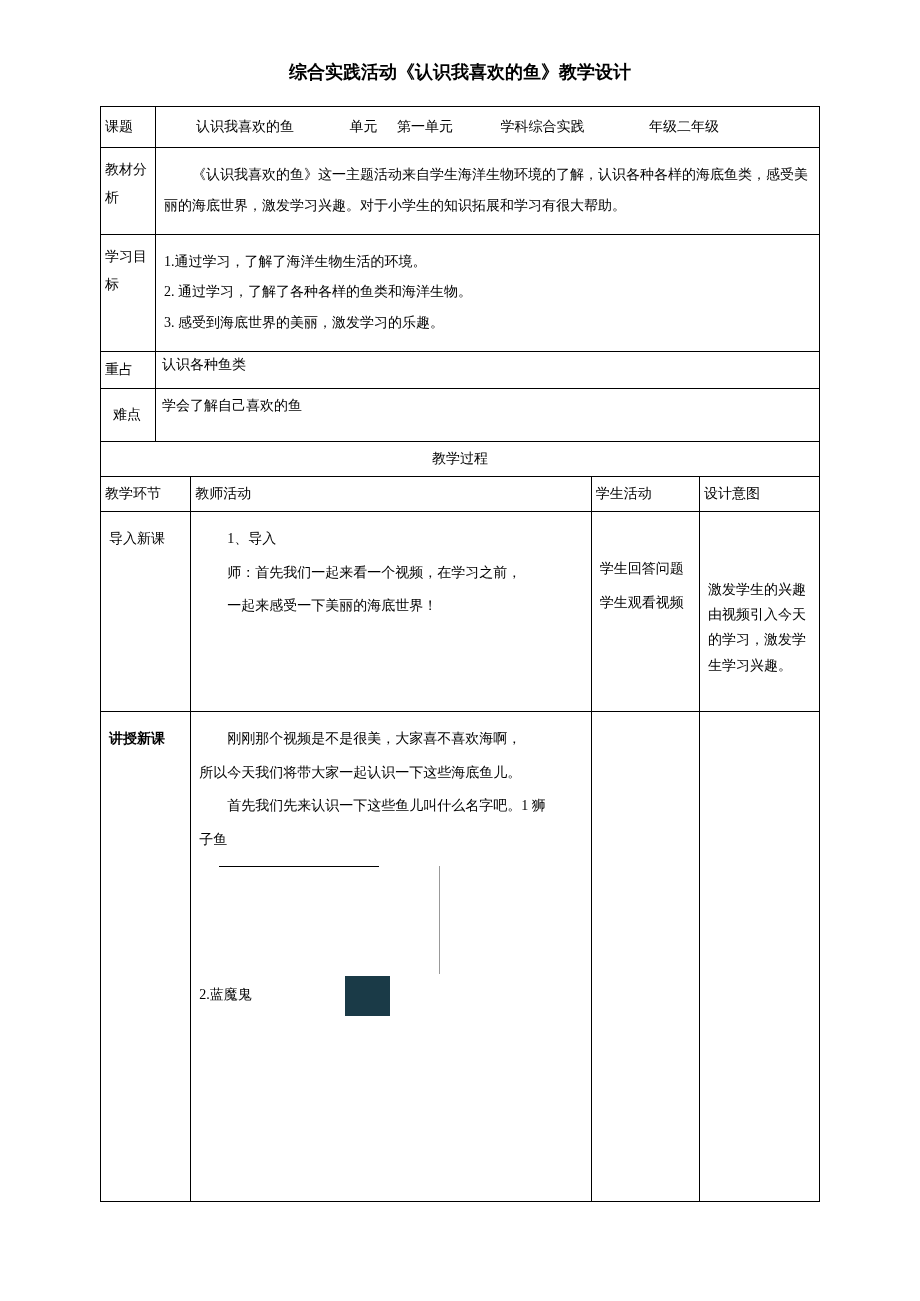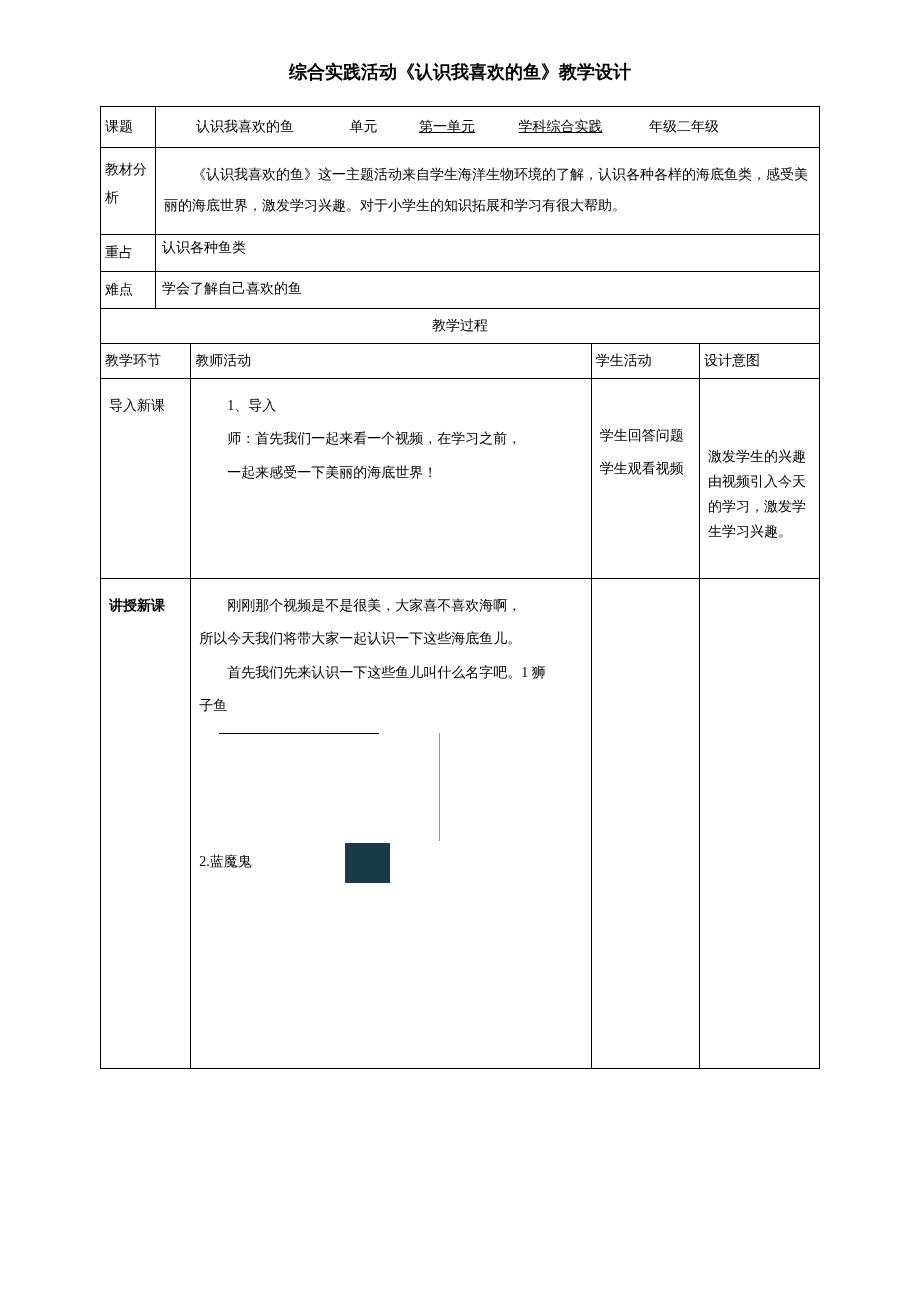--- a/index.html
+++ b/index.html
@@ -94,41 +94,49 @@
 <div class="title">综合实践活动《认识我喜欢的鱼》教学设计</div>
 
 <table>
 
   <tbody>
       <tr class="row1">
     <td class="label-cell" style="text-align:left;">课题</td>
     <td colspan="5" style="padding:6px 4px;">
       <span style="display:inline-block; width:170px; text-align:center;">认识我喜欢的鱼</span>
       <span style="display:inline-block; width:60px; text-align:center;">单元</span>
-      <span style="display:inline-block; width:100px; text-align:center;text-decoration:underline;">第一单元</span>
-      <span style="display:inline-block; width:120px; text-align:center;text-decoration:underline;">学科综合实践</span>
+      <span style="display:inline-block; width:100px; ">第一单元</span>
+      <span style="display:inline-block; width:120px; ">学科综合实践</span>
       <span style="display:inline-block; width:120px; text-align:center;">年级二年级</span>
     </td>
   </tr>
 
   <tr>
     <td class="label-cell">教材分析</td>
     <td colspan="5" class="content-cell">
       <span style="display:block; text-indent:2em;">《认识我喜欢的鱼》这一主题活动来自学生海洋生物环境的了解，认识各种各样的海底鱼类，感受美丽的海底世界，激发学习兴趣。对于小学生的知识拓展和学习有很大帮助。</span>
     </td>
   </tr>
 
+  <tr>
+    <td class="label-cell">学习目标</td>
+    <td colspan="5" class="content-cell">
+      <div>1.通过学习，了解了海洋生物生活的环境。</div>
+      <div>2. 通过学习，了解了各种各样的鱼类和海洋生物。</div>
+      <div>3. 感受到海底世界的美丽，激发学习的乐趣。</div>
+    </td>
+  </tr>
 
   <tr>
     <td class="label-cell" style="padding:4px; border-bottom:1px solid #000;">重占</td>
     <td colspan="5" style="padding:4px 6px; border-bottom:1px solid #000;">认识各种鱼类</td>
   </tr>
 
   <tr>
-    <td class="label-cell" style="padding:4px;">难点</td>
+    <td class="label-cell" style="padding:12px;">难点</td>
     <td colspan="5" style="padding:8px 6px;">学会了解自己喜欢的鱼</td>
   </tr>
 
   <tr>
     <td colspan="6" class="process-header">教学过程</td>
   </tr>
 
   <tr class="header-row">
     <td colspan="2" class="col-env" style="width:100px;">教学环节</td>
     <td class="col-teacher">教师活动</td>

